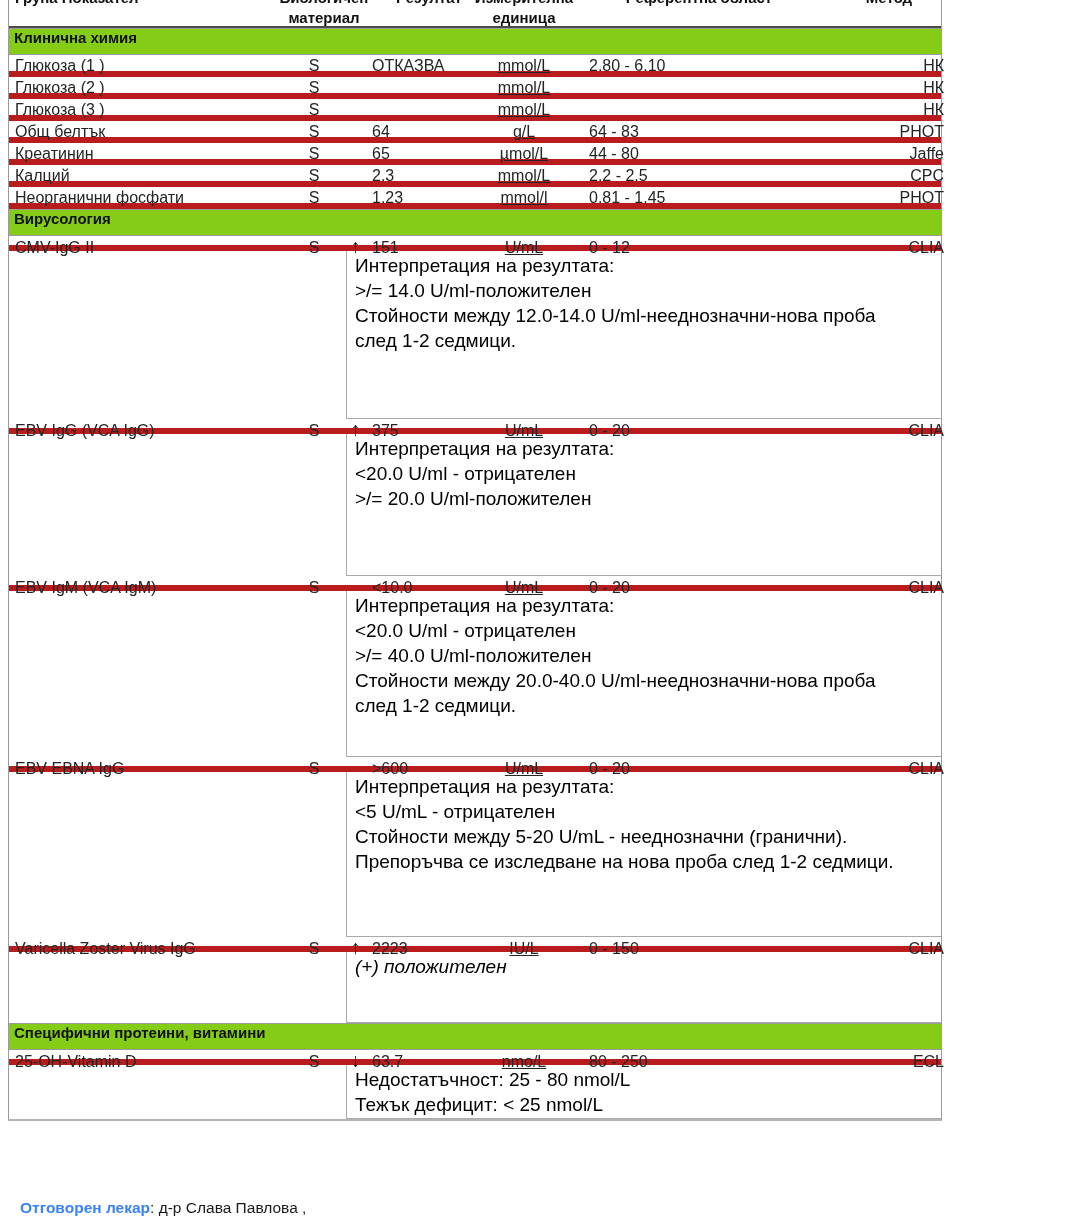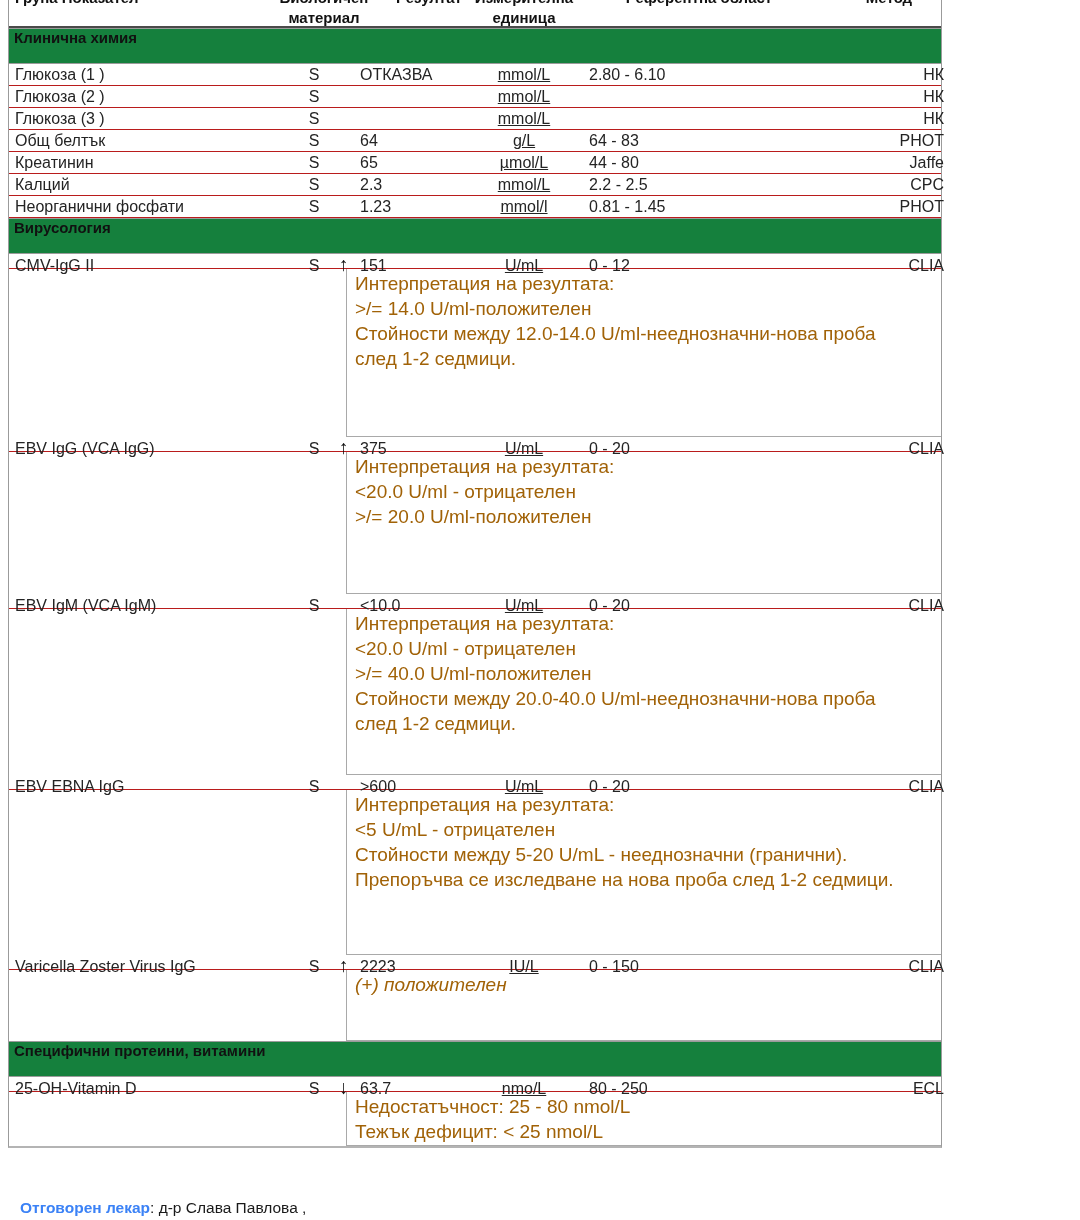--- a/index.html
+++ b/index.html
@@ -31,60 +31,60 @@
   }
   .hc { position: absolute; top: 0; line-height: 20px; }
   .h-ind  { left: 6px; }
   .h-mat  { left: 235px; width: 160px; text-align: center; }
   .h-res  { left: 355px; width: 130px; text-align: center; }
   .h-unit { left: 435px; width: 160px; text-align: center; }
   .h-ref  { left: 565px; width: 250px; text-align: center; }
   .h-meth { left: 805px; width: 150px; text-align: center; }
   
   .band {
-    height: 36px;
-    background: #15803d;
+    height: 27px;
+    background: #84cc16;
     border-top: 1px solid #9b9b9b;
     border-bottom: 1px solid #9b9b9b;
     font-weight: bold;
     font-size: 15px;
     line-height: 18px;
     padding-left: 5px;
     color: #111;
   }
   
-  .trow { position: relative; border-bottom: 1px solid #b91c1c; font-size: 16px; }
+  .trow { position: relative; border-bottom: 6px solid #b91c1c; font-size: 16px; }
   .crow { height: 22px; }
   .crow .c { line-height: 21px; }
   .vrow { height: 15px; }
   .vrow .c { line-height: 24px; }
   .c { position: absolute; top: 0; white-space: nowrap; }
   .c-name { left: 6px; }
   .c-mat  { left: 230px; width: 150px; text-align: center; }
-  .c-res  { left: 318px; width: 140px; padding-left: 33px; }
+  .c-res  { left: 330px; width: 140px; padding-left: 33px; }
   .c-unit { left: 445px; width: 140px; text-align: center; text-decoration: underline; }
   .c-ref  { left: 570px; padding-left: 10px; text-align: center; }
   .c-meth { left: 755px; width: 180px; text-align: right; }
   .flag {
     position: absolute;
     left: 12px; top: -1px;
     font-weight: bold;
     font-size: 19px;
     color: #101010;
   }
   
   .interp {
     margin-left: 337px;
     width: 595px;
     border-left: 1px solid #a9a9a9;
     border-bottom: 1px solid #a9a9a9;
     padding: 2px 8px 0 8px;
     font-size: 19px;
     line-height: 25px;
-    color: #a16207;
+    color: #000000;
   }
   
   .footer {
     position: absolute;
     left: 20px; top: 1198px;
     font-size: 15.5px;
     line-height: 20px;
     color: #1a1a1a;
   }
   .footer b { color: #3b82f6; }

